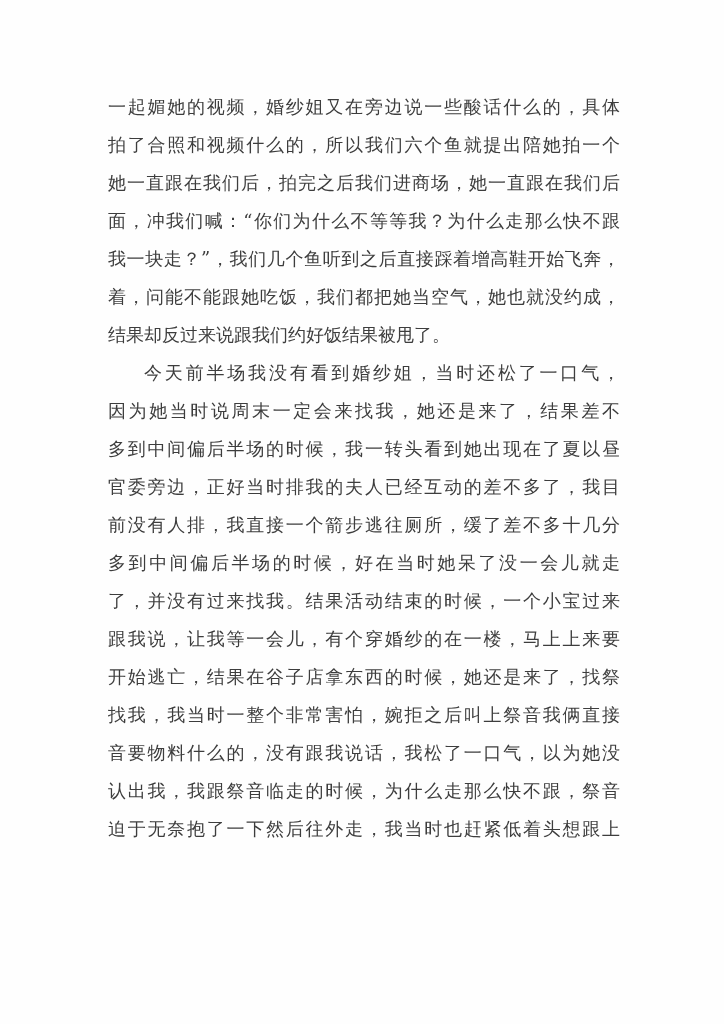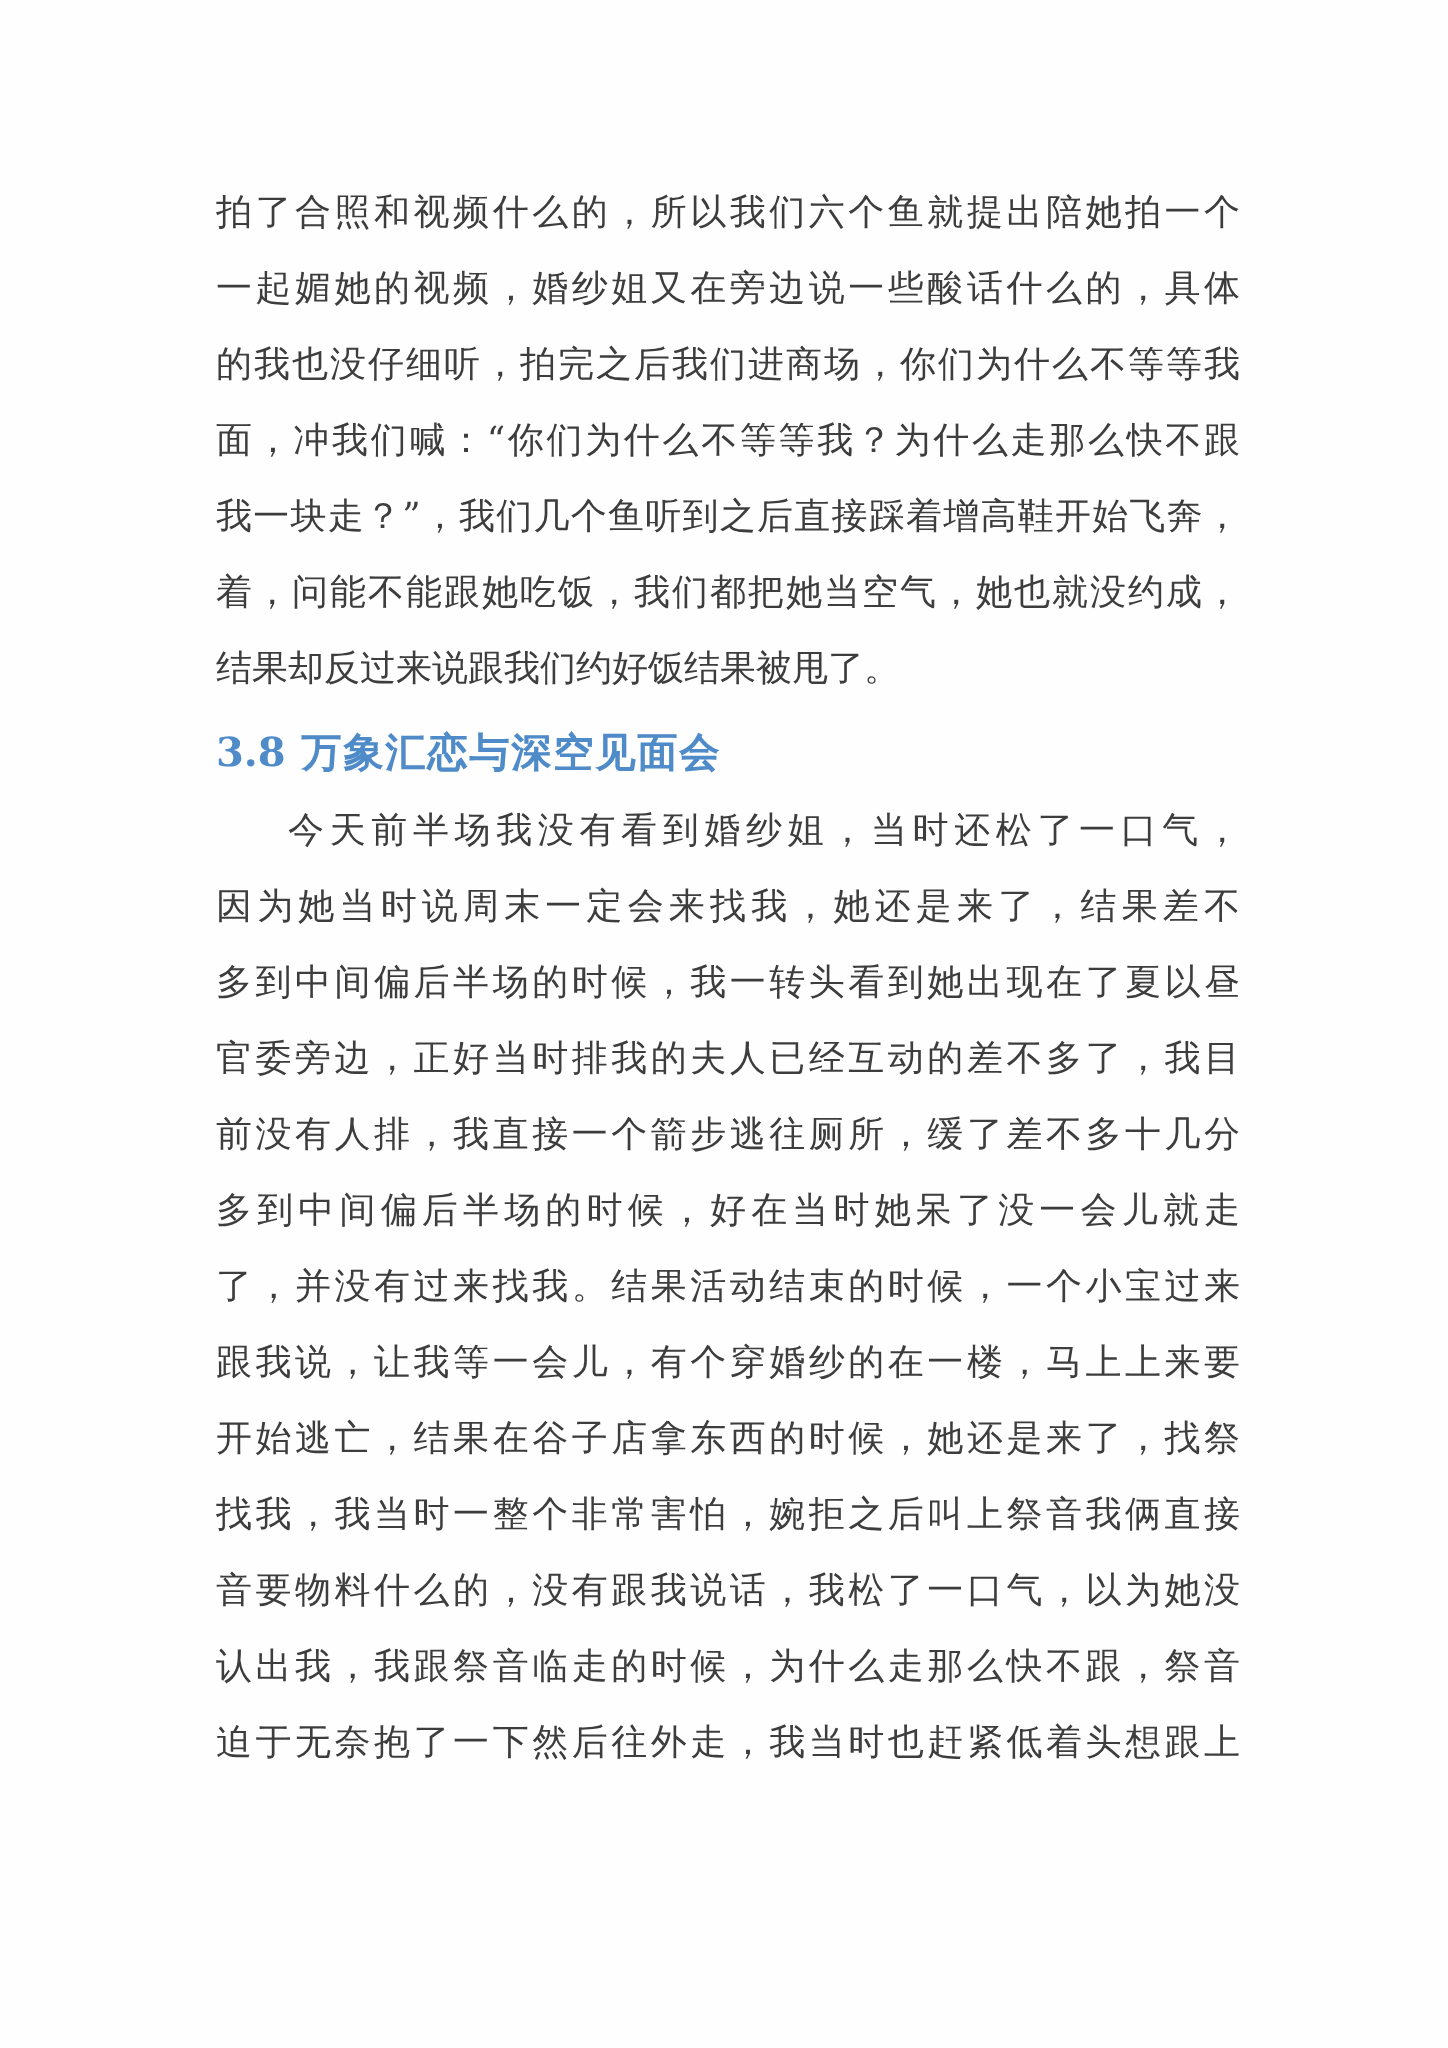--- a/index.html
+++ b/index.html
@@ -59,32 +59,29 @@
     letter-spacing: 1px;
   }
 </style>
 </head>
 <body>
 
 <div class="page">
   <div class="content">
 
     <p class="para">
+      <span class="line">一起媚她的视频，婚纱姐又在旁边说一些酸话什么的，具体</span>
       <span class="line">拍了合照和视频什么的，所以我们六个鱼就提出陪她拍一个</span>
-      <span class="line">一起媚她的视频，婚纱姐又在旁边说一些酸话什么的，具体</span>
-      <span class="line">的我也没仔细听，拍完之后我们进商场，你们为什么不等等我</span>
+      <span class="line">她一直跟在我们后，拍完之后我们进商场，她一直跟在我们后</span>
       <span class="line">面，冲我们喊：“你们为什么不等等我？为什么走那么快不跟</span>
       <span class="line">我一块走？”，我们几个鱼听到之后直接踩着增高鞋开始飞奔，</span>
       <span class="line">着，问能不能跟她吃饭，我们都把她当空气，她也就没约成，</span>
       <span class="line last-short">结果却反过来说跟我们约好饭结果被甩了。</span>
     </p>
 
-    <h3 class="heading">
-      <span class="hnum">3.8</span><span class="htitle">万象汇恋与深空见面会</span>
-    </h3>
 
     <p class="para">
       <span class="line indent">今天前半场我没有看到婚纱姐，当时还松了一口气，</span>
       <span class="line">因为她当时说周末一定会来找我，她还是来了，结果差不</span>
       <span class="line">多到中间偏后半场的时候，我一转头看到她出现在了夏以昼</span>
       <span class="line">官委旁边，正好当时排我的夫人已经互动的差不多了，我目</span>
       <span class="line">前没有人排，我直接一个箭步逃往厕所，缓了差不多十几分</span>
       <span class="line">多到中间偏后半场的时候，好在当时她呆了没一会儿就走</span>
       <span class="line">了，并没有过来找我。结果活动结束的时候，一个小宝过来</span>
       <span class="line">跟我说，让我等一会儿，有个穿婚纱的在一楼，马上上来要</span>

